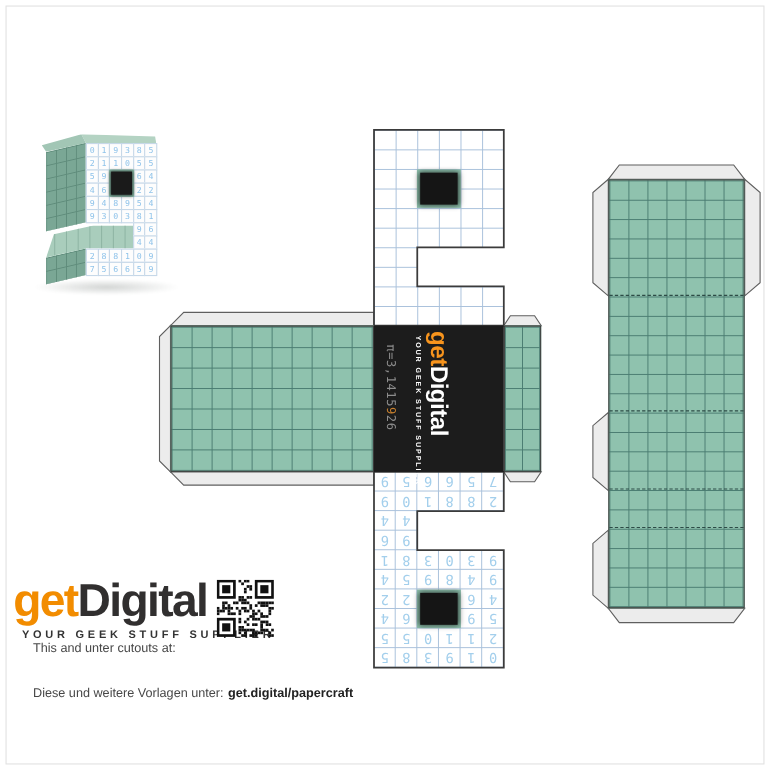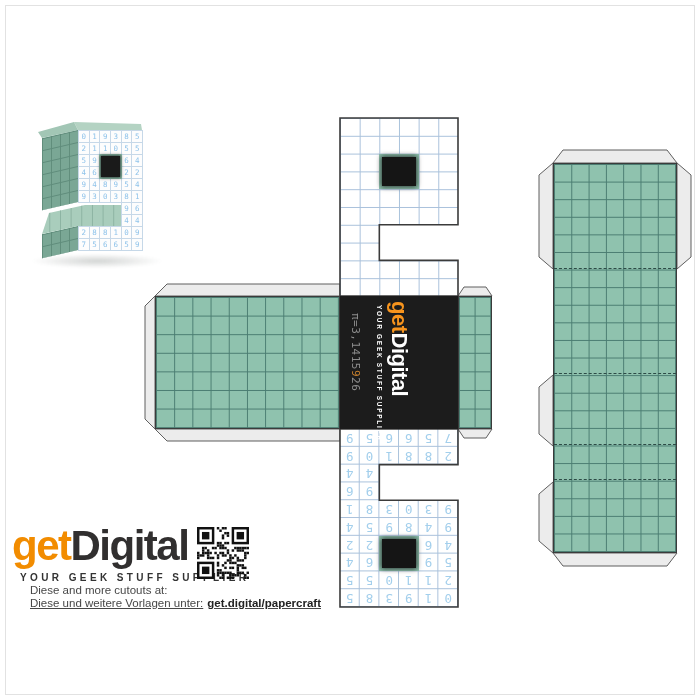--- a/index.html
+++ b/index.html
@@ -85,21 +85,21 @@
   
   #branding{left:0;top:0;z-index:2;}
   #brand-logo{position:absolute;left:12px;top:522px;font-size:42px;font-weight:bold;letter-spacing:-1.5px;}
   #brand-logo .lg-digital2{color:#312f2f;}
   #brand-logo .lg-get2{color:#f28c00;}
   #brand-tagline{position:absolute;left:20px;top:572px;font-size:10px;font-weight:bold;
                  letter-spacing:3.4px;color:#333;}
   #qr{position:absolute;left:197px;top:527px;width:52px;height:52px;}
   .foot-line{position:absolute;left:30px;font-size:11.5px;color:#474747;}
   #foot-en{top:584px;}
-  #foot-de{top:597px;text-decoration:underline;}
+  #foot-de{top:625px;}
   #foot-de .link{font-weight:bold;color:#222;margin-left:4px;}
 </style>
 </head>
 <body>
 
 <div id="stage">
   <div id="page-frame"></div>
 
   <svg id="flaps" width="700" height="700">
     <polygon points="167,284 340,284 340,296 155,296"></polygon>
@@ -387,16 +387,16 @@
         <rect x="0" y="0" width="17.333333333333336" height="17.333333333333336" fill="#111"></rect>
         <rect x="2.4761904761904763" y="2.4761904761904763" width="12.380952380952381" height="12.380952380952381" fill="#fff"></rect>
         <rect x="4.9523809523809526" y="4.9523809523809526" width="7.428571428571429" height="7.428571428571429" fill="#111"></rect>
         <rect x="34.66666666666667" y="0" width="17.333333333333336" height="17.333333333333336" fill="#111"></rect>
         <rect x="37.142857142857146" y="2.4761904761904763" width="12.380952380952381" height="12.380952380952381" fill="#fff"></rect>
         <rect x="39.61904761904762" y="4.9523809523809526" width="7.428571428571429" height="7.428571428571429" fill="#111"></rect>
         <rect x="0" y="34.66666666666667" width="17.333333333333336" height="17.333333333333336" fill="#111"></rect>
         <rect x="2.4761904761904763" y="37.142857142857146" width="12.380952380952381" height="12.380952380952381" fill="#fff"></rect>
         <rect x="4.9523809523809526" y="39.61904761904762" width="7.428571428571429" height="7.428571428571429" fill="#111"></rect>
       </svg>
-    <div id="foot-en" class="foot-line">Diese and more cutouts at:</div>
+    <div id="foot-en" class="foot-line">This and unter cutouts at:</div>
     <div id="foot-de" class="foot-line"><span>Diese und weitere Vorlagen unter:</span><span class="link">get.digital/papercraft</span></div>
   </div>
 </div>
 
 </body></html>

